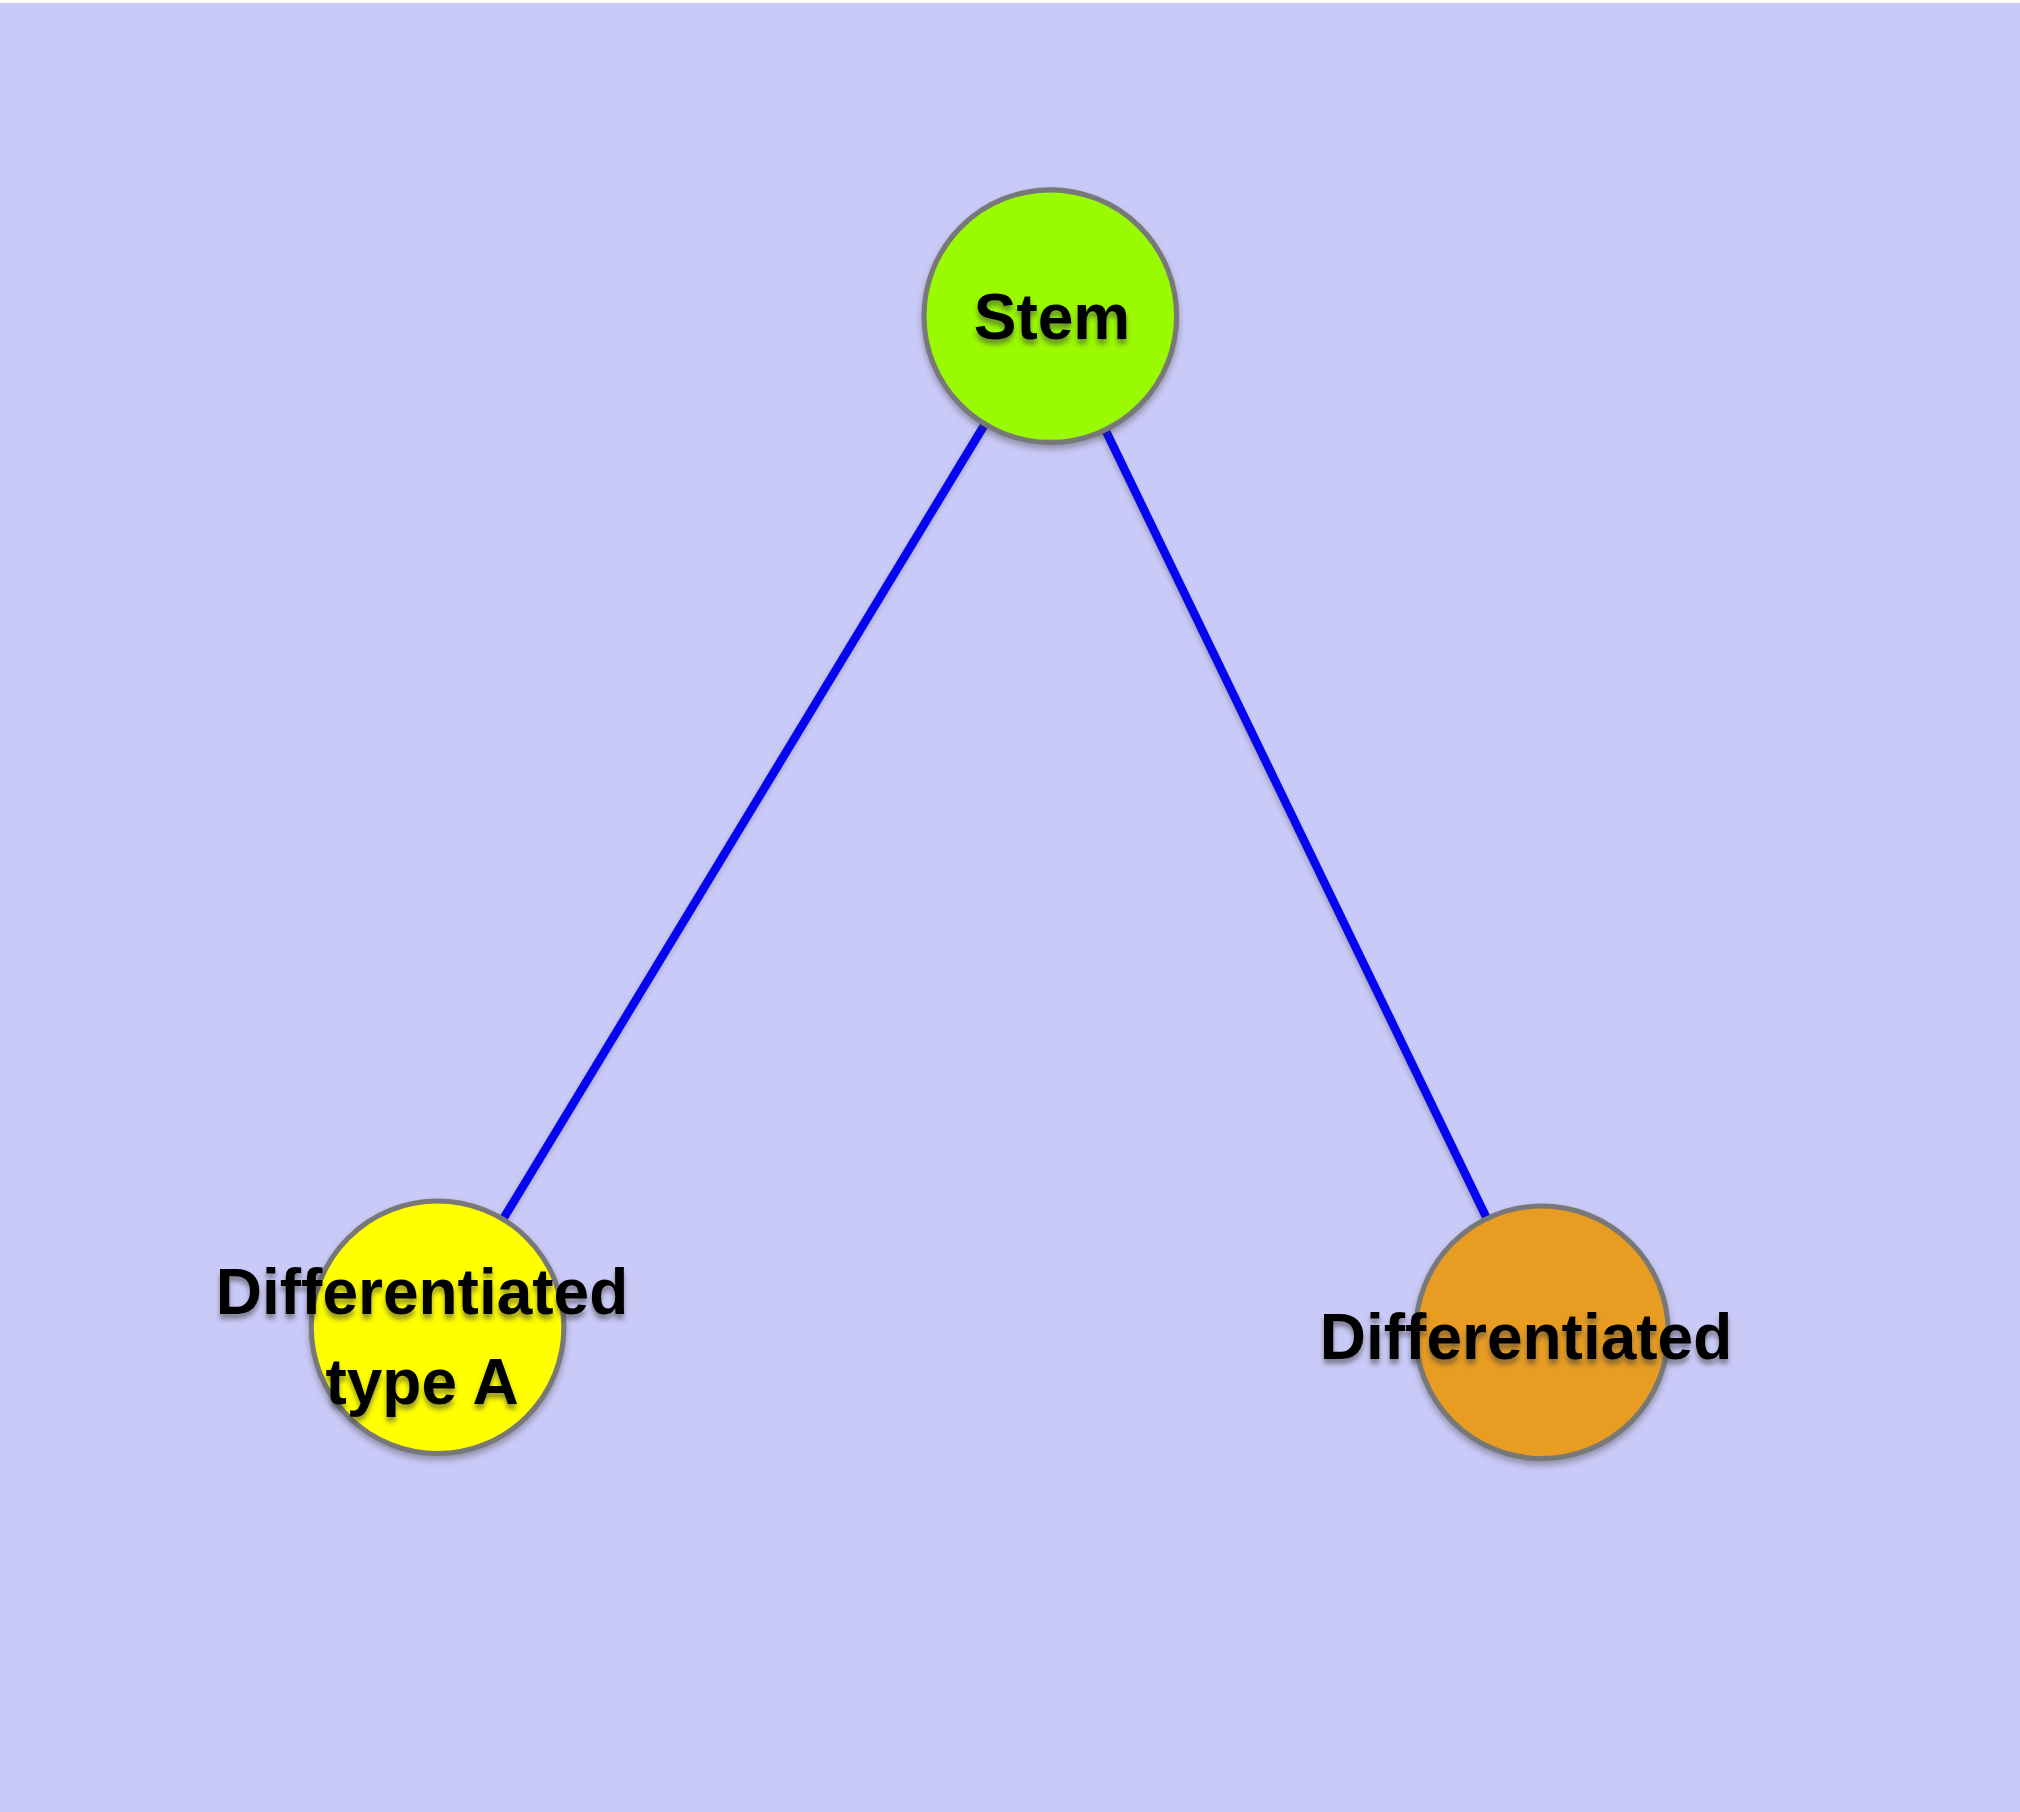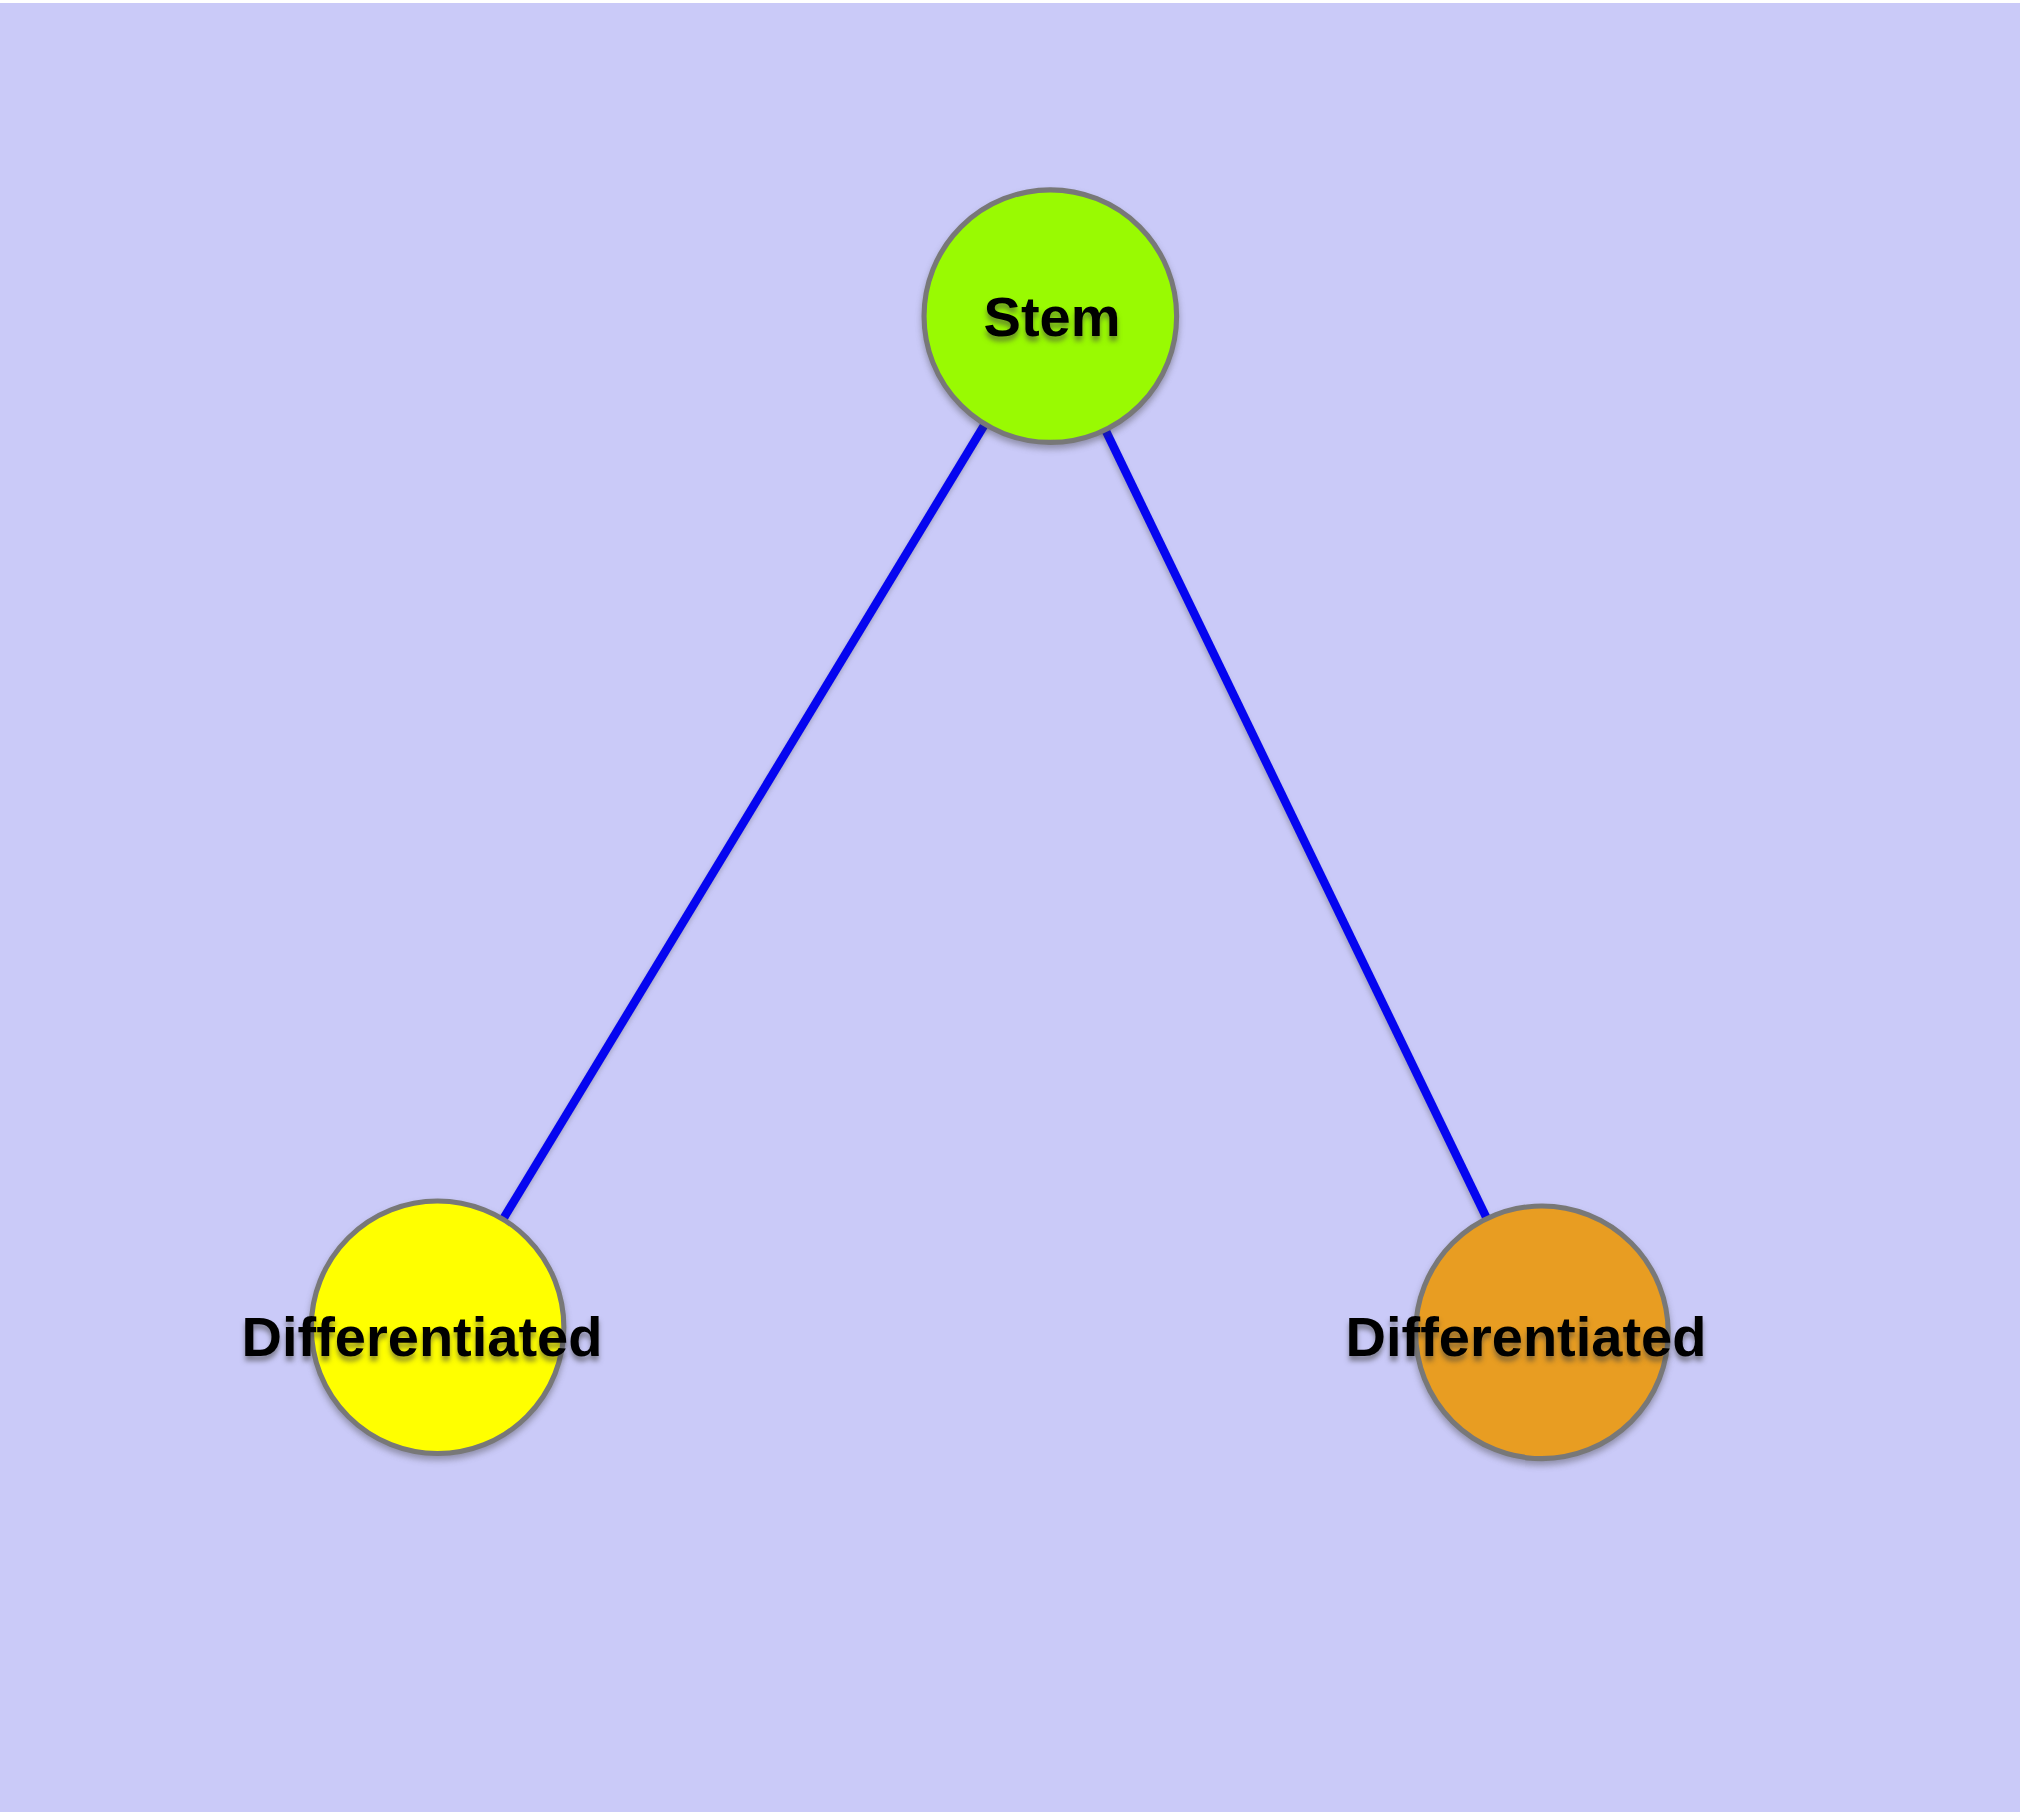--- a/index.html
+++ b/index.html
@@ -43,21 +43,21 @@
   }
   .nodes {
     filter: drop-shadow(0px 5px 4px rgba(60,60,60,0.40));
   }
   .node-label {
     position: absolute;
     transform: translate(-50%, -50%);
     z-index: 3;
     color: var(--label-text, #000000);
     font-weight: bold;
-    font-size: 56px;
+    font-size: 64px;
     line-height: 90px;
     text-align: center;
     white-space: nowrap;
     text-shadow: 0px 5.1px 5.1px rgba(64,64,64,0.55);
     pointer-events: none;
   }
   .node-label .line { display: block; }
   .label-stem   { left: 1052px; top: 317px;  }
   .label-type-a { left: 422px;  top: 1337px; }
   .label-type-b { left: 1526px; top: 1337px; }
@@ -80,20 +80,21 @@
       <circle class="node" cx="1819" cy="1572" r="149" fill="#E89D22"></circle>
     </g>
   </svg>
 
   <div class="node-label label-stem">
     <span class="line">Stem</span>
   </div>
 
   <div class="node-label label-type-a">
     <span class="line">Differentiated</span>
+    <span class="line">type A</span>
   </div>
 
   <div class="node-label label-type-b">
     <span class="line">Differentiated</span>
   </div>
 
 </div>
 
 
 </body></html>

